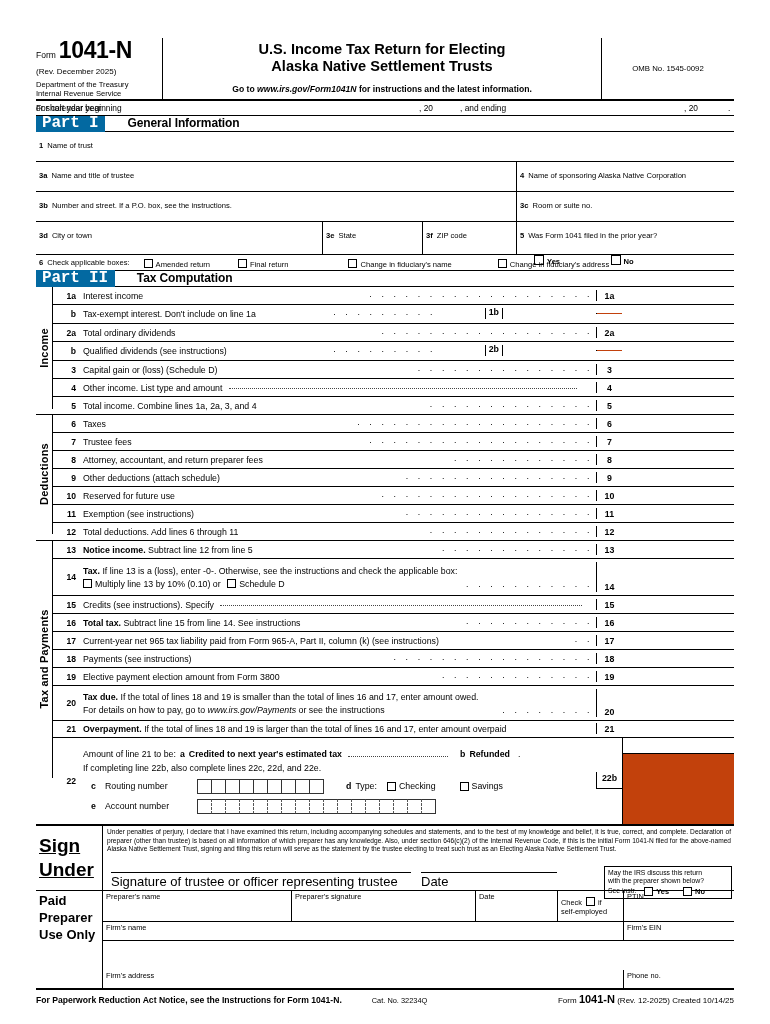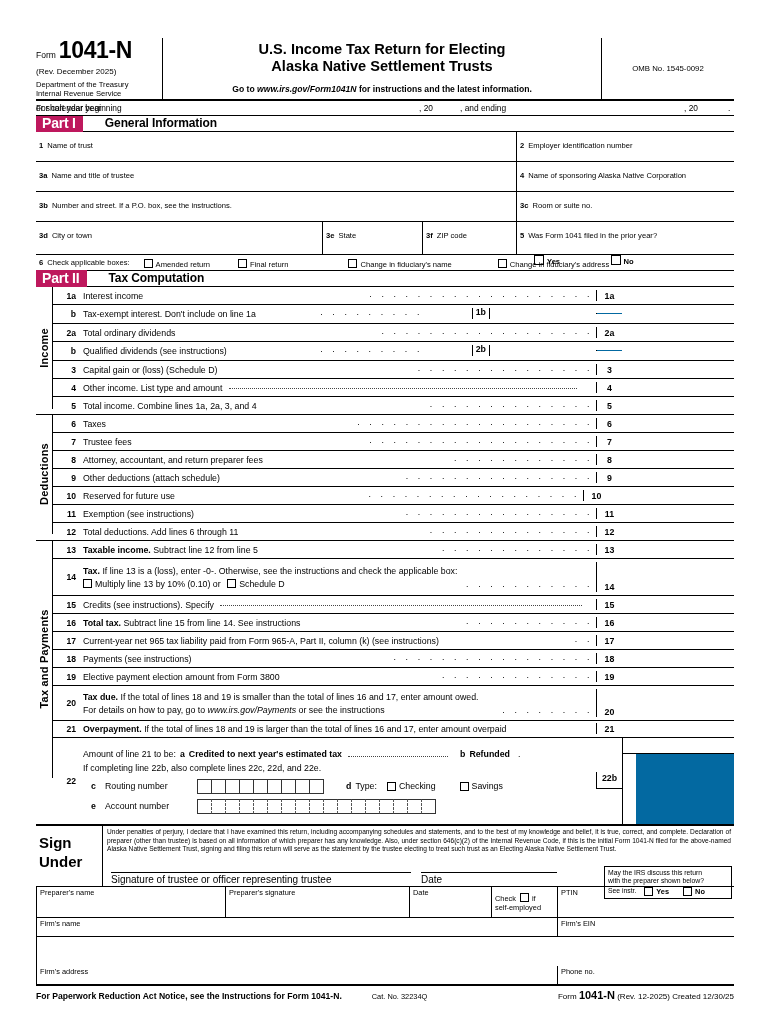--- a/index.html
+++ b/index.html
@@ -46,23 +46,23 @@
   
   .yearline {
     position: relative; height: 14px; border-bottom: 1.2px solid #000;
     font-size: 8.4px;
   }
   .yearline span { position: absolute; top: 2px; }
 
   
   .partbar { display: flex; align-items: center; border-bottom: 1.6px solid #000; height: 15px; }
   .part-tag {
-    background: #be185d; color: #fff; font-size: 14px; font-weight: bold;
+    background: #0369a1; color: #fff; font-size: 16px; font-weight: bold;
     padding: 1px 7px 1px 6px; margin: 0; height: 100%;
-    display: flex; align-items: center; letter-spacing: -0.2px;
+    display: flex; align-items: center; letter-spacing: -0.2px; font-family: Liberation Mono, monospace;
   }
   .part-title { font-size: 12px; font-weight: bold; margin-left: 22px; letter-spacing: -0.1px; }
 
   
   .lbl { font-size: 7.6px; }
   .cellnum { font-weight: bold; font-size: 7.6px; margin-right: 4px; }
   .pi-row { display: flex; border-bottom: 1.2px solid #000; }
   .pi-cell { padding: 2px 0 0 3px; box-sizing: border-box; }
   .bl { border-left: 1.2px solid #000; }
 
@@ -105,21 +105,21 @@
   .leaders {
     position: absolute; right: 3px; bottom: 2px; font-size: 8.8px;
     letter-spacing: 3.6px; color: #000;
   }
   .refcol {
     width: 26px; flex: none; border-left: 1.2px solid #000;
     font-size: 8.8px; font-weight: bold; text-align: center; padding-top: 1px;
     box-sizing: border-box;
   }
   .amtcol { width: 112px; flex: none; border-left: 1.2px solid #000; box-sizing: border-box; }
-  .shade { background: #0369a1; margin-left: 13px; }
+  .shade { background: #c2410c; }
   .rule-b { border-bottom: 1.1px solid #000; }
   .h16 { height: 16px; }
   .h17 { height: 17px; }
   .h18 { height: 18px; }
 
   
   .subbox {
     display: inline-flex; align-items: stretch; position: absolute;
     right: 3px; bottom: 0px; height: 15px;
   }
@@ -140,25 +140,25 @@
     font-style: normal;
   }
   .digits i:last-child { border-right: 1px solid #333; }
   .digits.dashed i { border-left: 1px dashed #555; }
   .digits.dashed i:first-child { border-left: 1px solid #333; }
   .digits.dashed i:last-child { border-right: 1px solid #333; }
 
   
   .signwrap { display: flex; border-bottom: 1.6px solid #000; }
   .signlabel { width: 66px; flex: none; padding: 8px 0 0 3px; box-sizing: border-box; }
-  .signlabel div { font-size: 15px; font-weight: bold; line-height: 1.25; }
+  .signlabel div { font-size: 19px; font-weight: bold; line-height: 1.25; text-decoration: underline; }
   .signbody { flex: 1; border-left: 1.2px solid #000; padding: 2px 3px 0 4px; position: relative; }
   .declare { font-size: 6.6px; line-height: 1.32; text-align: justify; }
   .sigrow { display: flex; align-items: flex-end; margin-top: 18px; padding-bottom: 1px; }
-  .sigline { border-top: 1.2px solid #000; font-size: 10px; padding-top: 1px; }
+  .sigline { border-top: 1.2px solid #000; font-size: 13px; padding-top: 1px; }
   .irsbox {
     position: absolute; right: 2px; top: 40px; width: 128px;
     border: 1.4px solid #000; padding: 2px 3px; box-sizing: border-box;
     font-size: 6.8px; line-height: 1.25;
   }
   .irs-yn { display: flex; align-items: center; margin-top: 1px; }
 
   
   .prepwrap { display: flex; border-bottom: 2.2px solid #000; }
   .preplabel { width: 66px; flex: none; padding: 2px 0 0 3px; box-sizing: border-box; }
@@ -218,23 +218,20 @@
 
   <div class="partbar">
     <div class="part-tag">Part I</div>
     <div class="part-title">General Information</div>
   </div>
 
   <div class="pi-row h-name">
     <div class="pi-cell" style="width:480px;">
       <span class="cellnum">1</span><span class="lbl">Name of trust</span>
     </div>
-    <div class="pi-cell bl" style="flex:1;">
-      <span class="cellnum">2</span><span class="lbl">Employer identification number</span>
-    </div>
   </div>
 
   <div class="pi-row h-3a">
     <div class="pi-cell" style="width:480px;">
       <span class="cellnum">3a</span><span class="lbl">Name and title of trustee</span>
     </div>
     <div class="pi-cell bl" style="flex:1;">
       <span class="cellnum">4</span><span class="lbl">Name of sponsoring Alaska Native Corporation</span>
     </div>
   </div>
@@ -449,21 +446,21 @@
 
   <div class="p2wrap">
     <div class="sidecol sideseg" style="height:237px;">
       <div class="sidetxt">Tax and Payments</div>
     </div>
     <div class="lines">
 
       <div class="lrow h17 rule-b">
         <div class="lnum">13</div>
         <div class="ltxt">
-          <b>Taxable income.</b>
+          <b>Notice income.</b>
           <span>Subtract line 12 from line 5</span>
           <span class="leaders">. . . . . . . . . . . . .</span>
         </div>
         <div class="refcol">13</div>
         <div class="amtcol"></div>
       </div>
 
       <div class="lrow rule-b" style="height:36px;">
         <div class="lnum">14</div>
         <div class="ltxt" style="white-space:normal;">
@@ -653,20 +650,25 @@
           <span class="cb" style="margin-left:8px;"></span>
               <span class="bold" style="font-size:7.4px;">Yes</span>
           <span class="cb" style="margin-left:14px;"></span>
               <span class="bold" style="font-size:7.4px;">No</span>
         </div>
       </div>
     </div>
   </div>
 
   <div class="prepwrap">
+    <div class="preplabel">
+      <div>Paid</div>
+      <div>Preparer</div>
+      <div>Use Only</div>
+    </div>
     <div class="prepbody">
       <div class="prow" style="height:30px;">
         <div class="pcell" style="width:188px;">
           <span>Preparer's name</span>
         </div>
         <div class="pcell bl" style="width:184px;">
           <span>Preparer's signature</span>
         </div>
         <div class="pcell bl" style="width:82px;">
           <span>Date</span>
@@ -697,18 +699,18 @@
       </div>
     </div>
   </div>
 
   <div class="footer">
     <span class="f-left">For Paperwork Reduction Act Notice, see the Instructions for Form 1041-N.</span>
     <span class="f-cat">Cat. No. 32234Q</span>
     <span class="f-right">
       <span>Form</span>
       <span class="fnum">1041-N</span>
-      <span>(Rev. 12-2025) Created 12/30/25</span>
+      <span>(Rev. 12-2025) Created 10/14/25</span>
     </span>
   </div>
 
  </div>
 </div>
 
 </body></html>

